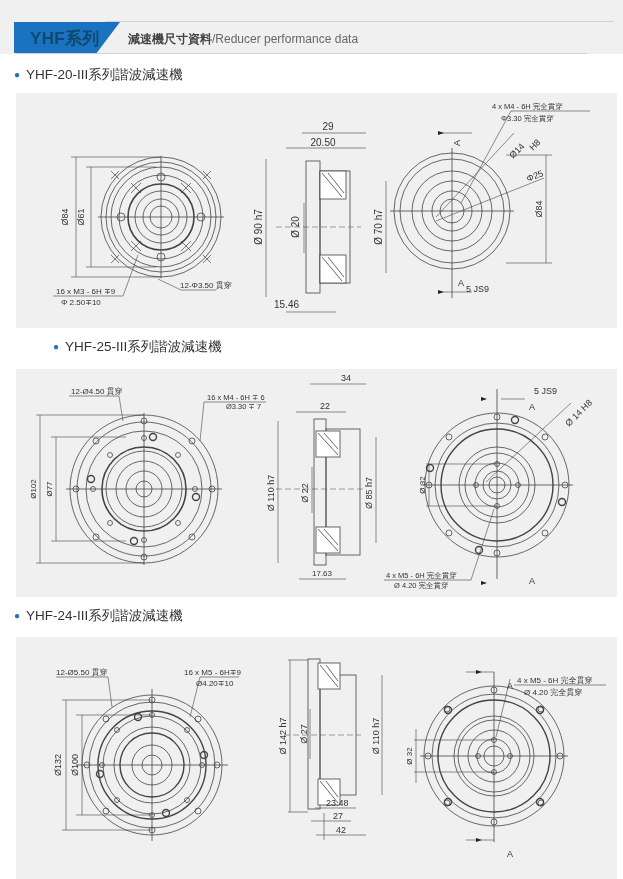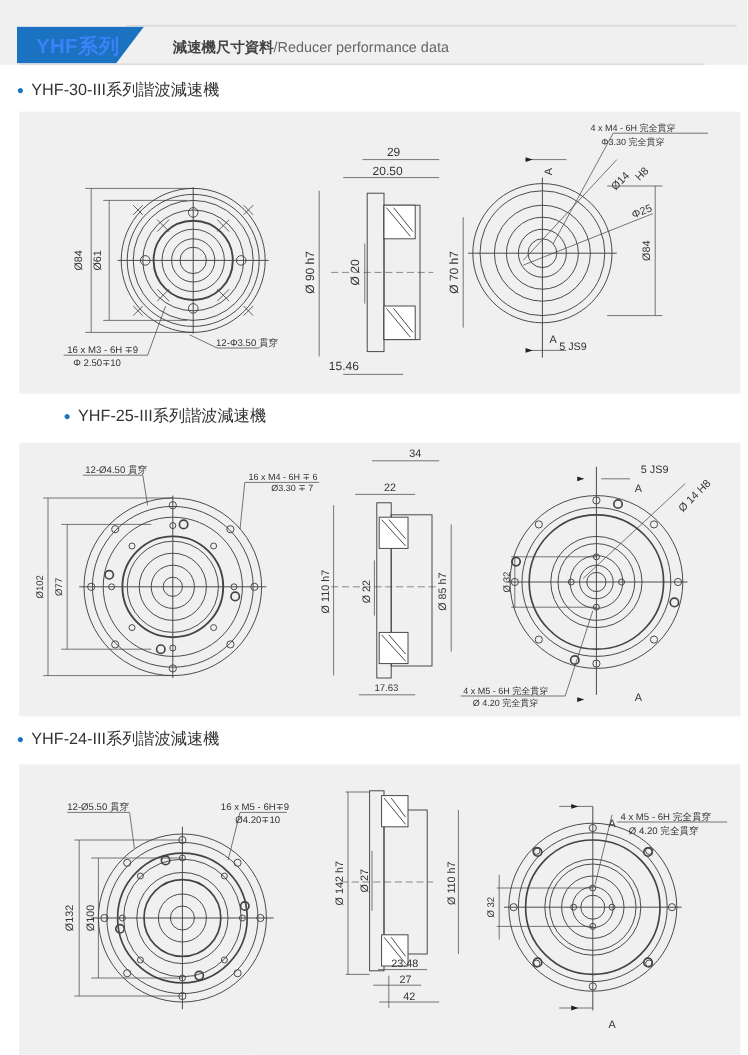--- a/index.html
+++ b/index.html
@@ -4,43 +4,43 @@
 <style>
   * { margin:0; padding:0; box-sizing:border-box; }
   html, body { width:623px; height:879px; background:#ffffff; overflow:hidden; }
   body { font-family: "Liberation Sans", "DejaVu Sans", sans-serif; position:relative; color:#333; }
 
   .header-band { position:absolute; left:0; top:0; width:623px; height:54px; background:#f0f0f0; }
   .header-top-line { position:absolute; left:105px; top:21px; width:509px; height:1px; background:#d4d4d4; }
   .header-bottom-line { position:absolute; left:16px; top:53px; width:571px; height:1px; background:#d4d4d4; }
   .series-tab { position:absolute; left:14px; top:22px; width:106px; height:31px; background:#1b72c0;
     clip-path: polygon(0 0, 100% 0, 78% 100%, 0 100%); }
-  .series-tab-label { position:absolute; left:30px; top:27px; font-size:17px; color:#3b82f6; font-weight:bold; letter-spacing:0.3px; }
-  .header-title { position:absolute; left:144px; top:31px; font-size:12px; color:#555; }
+  .series-tab-label { position:absolute; left:30px; top:27px; font-size:17px; color:#0c4a6e; font-weight:bold; letter-spacing:0.3px; }
+  .header-title { position:absolute; left:128px; top:31px; font-size:12px; color:#555; }
   .header-title .cn { font-weight:bold; color:#444; }
   .header-title .en { color:#666; }
 
   .section-title { position:absolute; left:14px; font-size:13.5px; color:#333; }
   .section-title .bullet { color:#1b72c0; font-size:10px; margin-right:6px; position:relative; top:-1px; }
 
   .panel { position:absolute; left:16px; width:601px; background:#f0f0f0; }
   .panel svg { position:absolute; left:0; top:0; }
   svg text { font-family: "Liberation Sans", "DejaVu Sans", sans-serif; fill:#333; }
 </style>
 </head>
 <body>
 
 <div class="header-band"></div>
 <div class="header-top-line"></div>
 <div class="header-bottom-line"></div>
 <div class="series-tab"></div>
 <div class="series-tab-label">YHF系列</div>
 <div class="header-title"><span class="cn">減速機尺寸資料</span><span class="en">/Reducer performance data</span></div>
 
-<div class="section-title" style="top:66px;"><span class="bullet">●</span><span>YHF-30-III系列諧波減速機</span></div>
+<div class="section-title" style="top:66px;"><span class="bullet">●</span><span>YHF-20-III系列諧波減速機</span></div>
 <div class="panel" style="top:93px; height:235px;">
 <svg width="601" height="235" viewBox="0 0 601 235">
   <g stroke="#444" fill="none" stroke-width="0.8">
     <circle cx="145" cy="124" r="60"></circle>
         <circle cx="145" cy="124" r="55"></circle>
         <circle cx="145" cy="124" r="50"></circle>
     <circle cx="145" cy="124" r="42"></circle>
         <circle cx="145" cy="124" r="33" stroke-width="1.6"></circle>
     <circle cx="145" cy="124" r="26"></circle>
         <circle cx="145" cy="124" r="18"></circle>

